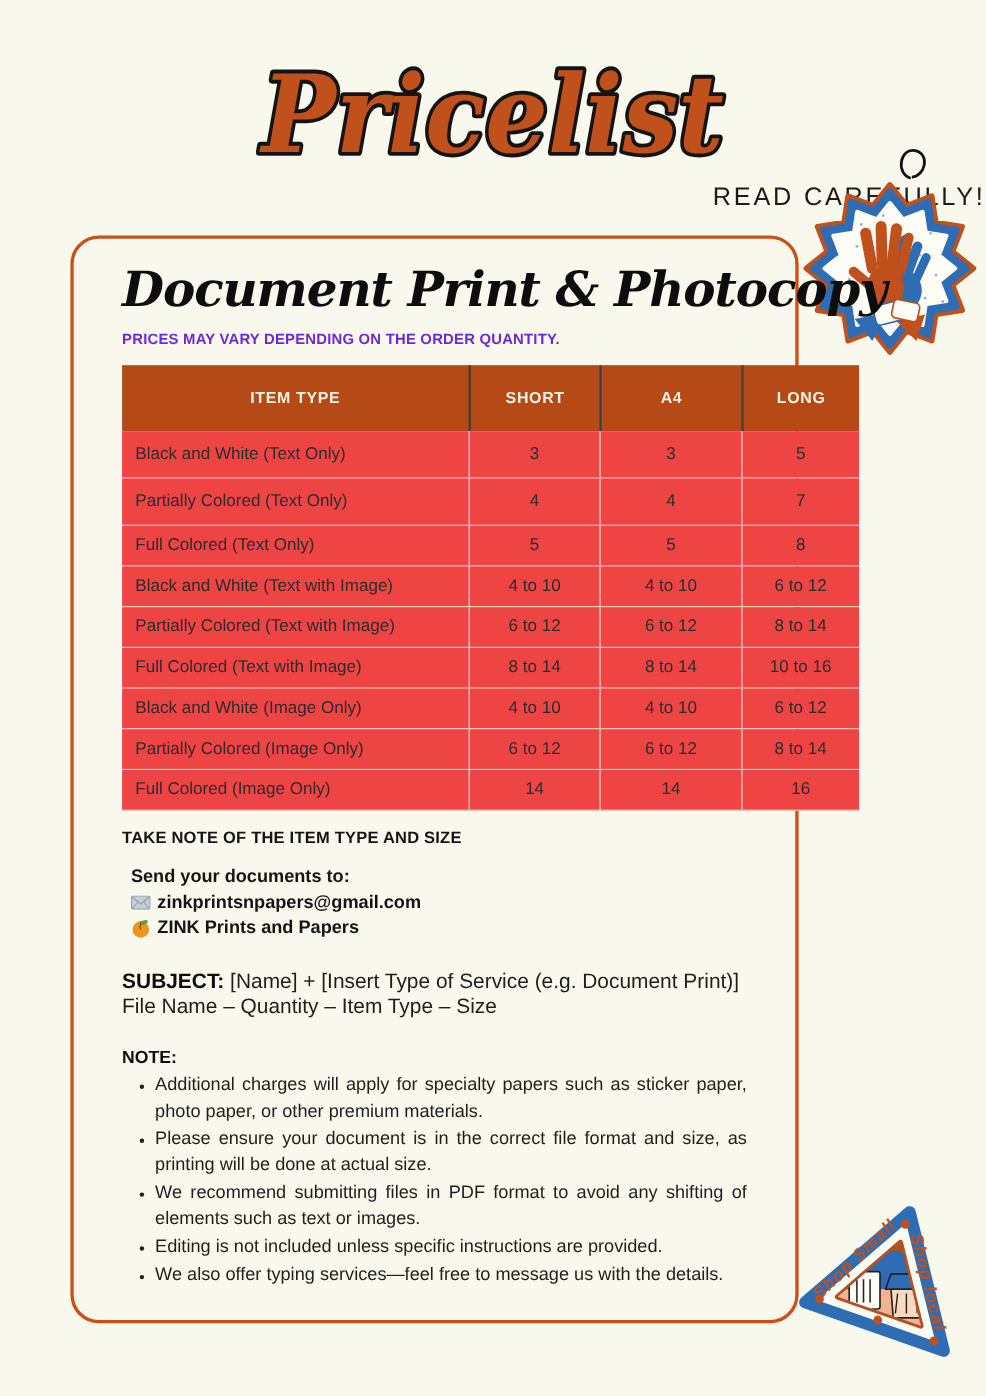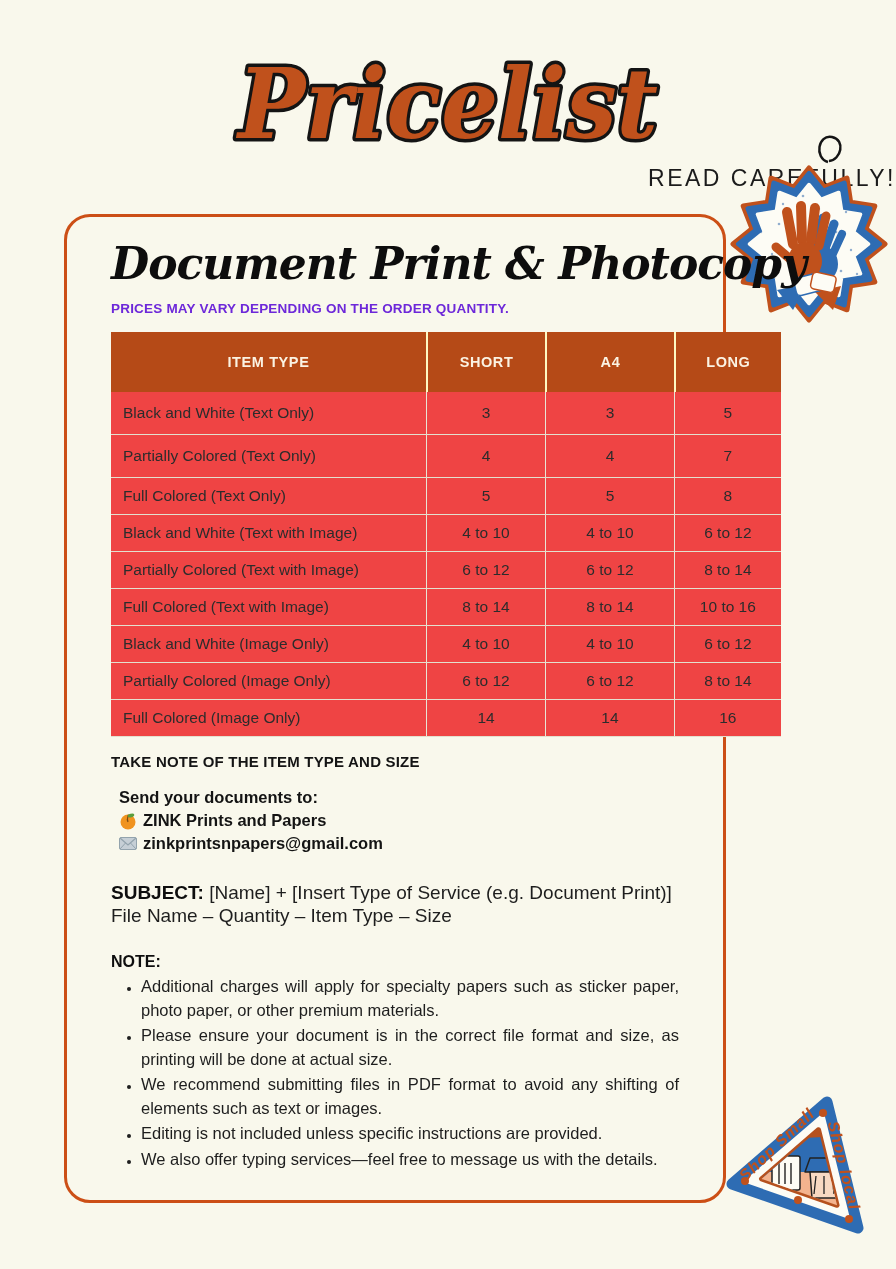--- a/index.html
+++ b/index.html
@@ -33,21 +33,21 @@
     white-space:nowrap;
   }
   .section-subheading{
     font-size:13.5px;font-weight:bold;color:#6d28d9;margin-top:14px;letter-spacing:.2px;
   }
   
   .price-table{margin-top:16px;width:670px;}
   .t-head{display:flex;background:#b54a17;color:#fbf3e3;height:60px;
     font-weight:bold;font-size:14.5px;letter-spacing:.6px;}
   .t-head .cell{display:flex;align-items:center;justify-content:center;}
-  .t-head .cell + .cell{border-left:2px solid #fef9c3;text-align:right;}
+  .t-head .cell + .cell{border-left:2px solid #404040;text-align:right;}
   .c1{width:47%;box-sizing:border-box;}
   .c2{width:17.8%;box-sizing:border-box;}
   .c3{width:19.2%;box-sizing:border-box;}
   .c4{width:16%;box-sizing:border-box;}
   .t-row{display:flex;background:#ef4444;border-bottom:1px solid #e3e0cf;
     height:36px;font-size:15.5px;color:#2c2c2c;}
   .t-row:nth-child(-n+3){height:42px;}
   .t-row .cell{display:flex;align-items:center;justify-content:center;}
   .t-row .cell + .cell{border-left:1px solid #e8e5d5;}
   .t-row .c1{justify-content:flex-start;padding-left:12px;}
@@ -188,34 +188,34 @@
     </div>
   </div>
 
   <div class="take-note">TAKE NOTE OF THE ITEM TYPE AND SIZE</div>
 
   <div class="contact">
     <div class="line">
       <span>Send your documents to:</span>
     </div>
     <div class="line">
+      <svg width="18" height="13" viewBox="0 0 18 13">
+        <rect x="0.5" y="0.5" width="17" height="12" rx="1.5" fill="#c6cfd6" stroke="#93a3ad"></rect>
+        <path d="M1,1 L9,8 L17,1" fill="none" stroke="#93a3ad" stroke-width="1.2"></path>
+        <path d="M1,12 L6.5,6 M17,12 L11.5,6" fill="none" stroke="#93a3ad" stroke-width="1"></path>
+      </svg>
+      <span>zinkprintsnpapers@gmail.com</span>
+    </div>
+    <div class="line">
       <svg width="18" height="18" viewBox="0 0 18 18">
         <circle cx="9" cy="10" r="7.5" fill="#f0931f"></circle>
         <path d="M9,10 C 7,6 10,4 9,2.6" fill="none" stroke="#7a4a12" stroke-width="1.2"></path>
         <ellipse cx="12" cy="3.5" rx="3.4" ry="1.8" fill="#5a9e3d" transform="rotate(-18 12 3.5)"></ellipse>
       </svg>
       <span>ZINK Prints and Papers</span>
-    </div>
-    <div class="line">
-      <svg width="18" height="13" viewBox="0 0 18 13">
-        <rect x="0.5" y="0.5" width="17" height="12" rx="1.5" fill="#c6cfd6" stroke="#93a3ad"></rect>
-        <path d="M1,1 L9,8 L17,1" fill="none" stroke="#93a3ad" stroke-width="1.2"></path>
-        <path d="M1,12 L6.5,6 M17,12 L11.5,6" fill="none" stroke="#93a3ad" stroke-width="1"></path>
-      </svg>
-      <span>zinkprintsnpapers@gmail.com</span>
     </div>
   </div>
 
   <div class="subject">
     <div><b>SUBJECT:</b> <span>[Name] + [Insert Type of Service (e.g. Document Print)]</span></div>
     <div>File Name – Quantity – Item Type – Size</div>
   </div>
 
   <div class="note-block">
     <div class="note-label">NOTE:</div>

